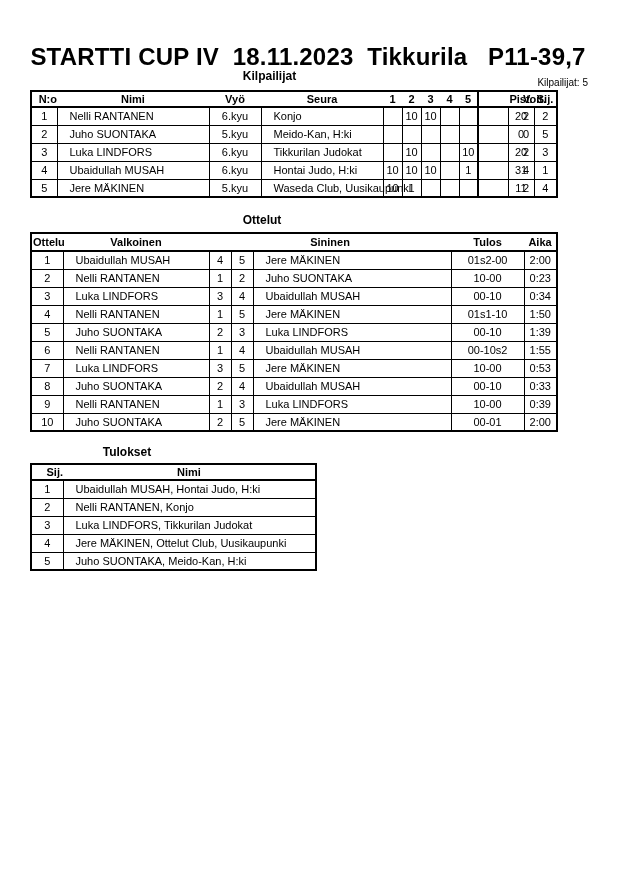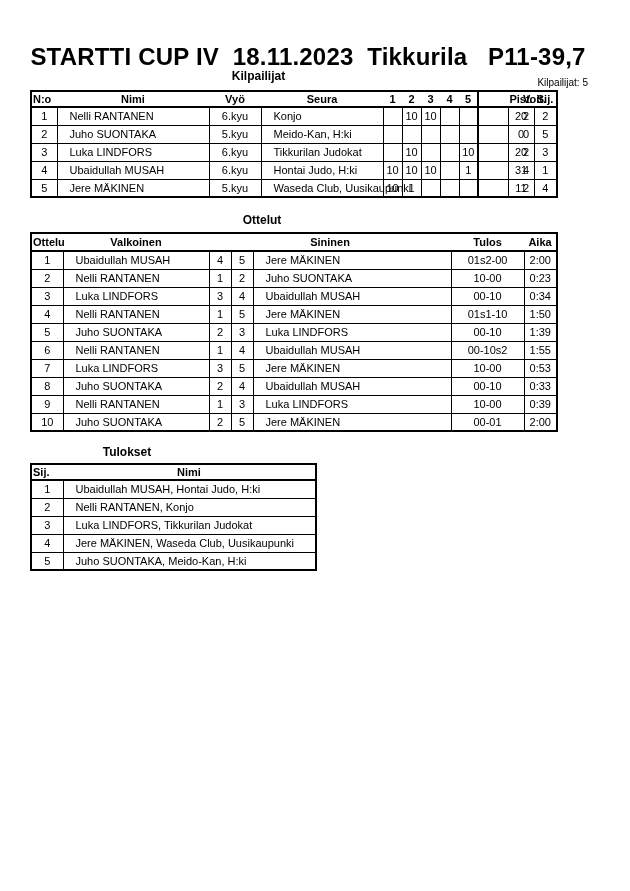--- a/index.html
+++ b/index.html
@@ -12,36 +12,36 @@
     position:absolute; top:43px; left:0; width:616px;
     text-align:center; font-size:24px; font-weight:bold;
     white-space:pre; letter-spacing:0.2px;
   }
   .count-label {
     position:absolute; top:77px; right:42px; font-size:10px;
   }
   .sec-heading {
     position:absolute; font-size:12px; font-weight:bold; text-align:center;
   }
-  #h-kilpailijat { top:69px;  left:0; width:490px;padding-left:27px; }
+  #h-kilpailijat { top:69px;  left:11px; width:490px;padding-left:27px; }
   #h-ottelut     { top:213px; left:0; width:524px; }
   #h-tulokset    { top:445px; left:0; width:254px; }
 
   table {
     position:absolute; border-collapse:collapse; table-layout:fixed;
     border:2px solid #000; background:#fff;
   }
   td, th {
     font-size:11px; height:18px; vertical-align:middle; text-align:center;
     white-space:nowrap; overflow:visible; line-height:12px; padding:0;
   }
   td { border:1px solid #000; }
   thead th { border:none; border-bottom:2px solid #000; font-weight:bold; }
   .left { text-align:left; padding-left:12px; }
-  .hdr-left { text-align:left; padding-left:1px; }
+  .hdr-left { text-align:right; padding-left:1px; }
   .thick-left { border-left:2px solid #000 !important;padding-left:44px; }
   #t1 { left:30px; top:90px;  width:526px; }
   #t2 { left:30px; top:232px; width:526px; }
   #t3 { left:30px; top:463px; width:285px; }
   #t1 thead th, #t3 thead th { height:16px; }
   .ovf span { display:inline-block; white-space:nowrap; }
 </style>
 </head>
 <body>
 
@@ -291,20 +291,20 @@
     <tr>
       <td>2</td>
       <td class="left">Nelli RANTANEN, Konjo</td>
     </tr>
     <tr>
       <td>3</td>
       <td class="left">Luka LINDFORS, Tikkurilan Judokat</td>
     </tr>
     <tr>
       <td>4</td>
-      <td class="left">Jere MÄKINEN, Waseda Club, Uusikaupunki</td>
+      <td class="left">Jere MÄKINEN, Ottelut Club, Uusikaupunki</td>
     </tr>
     <tr>
       <td>5</td>
       <td class="left">Juho SUONTAKA, Meido-Kan, H:ki</td>
     </tr>
   </tbody>
 </table>
 
 </body></html>

